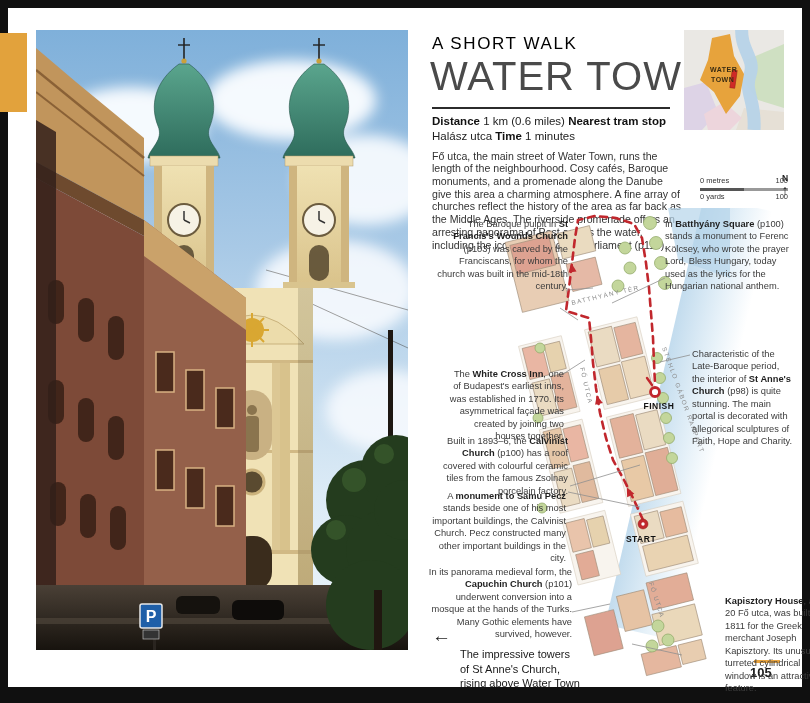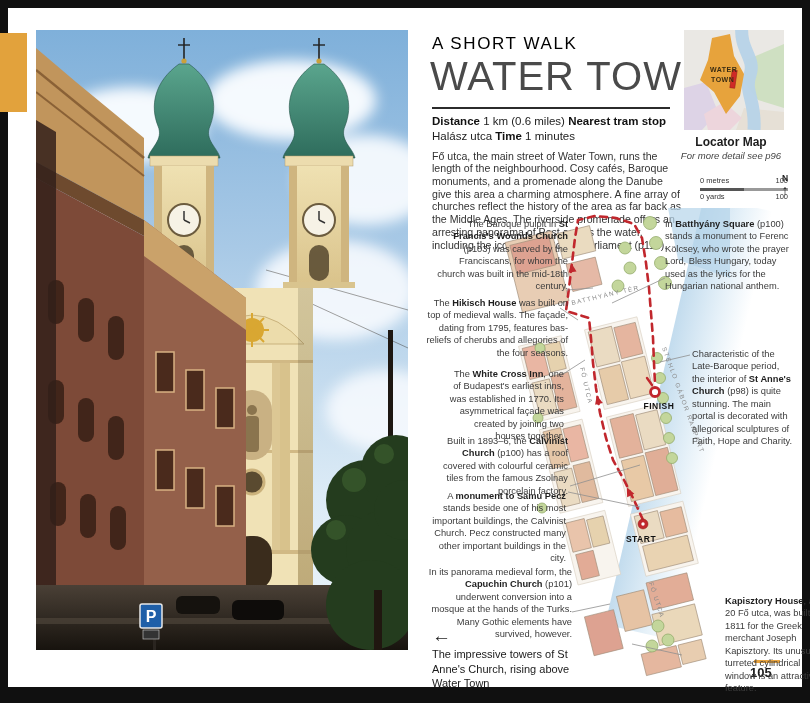--- a/index.html
+++ b/index.html
@@ -41,21 +41,21 @@
   .a-l2{left:436px;top:360px;width:120px;}
   .a-l3{left:428px;top:427px;width:132px;}
   .a-l4{left:423px;top:482px;width:135px;}
   .a-l5{left:419px;top:558px;width:145px;}
   .a-r0{left:657px;top:210px;width:126px;}
   .a-r1{left:684px;top:340px;width:101px;}
   .a-r2{left:677px;top:587px;width:109px;margin-left:40px;}
   
   .caption{position:absolute;left:424px;top:618px;width:150px;color:#1a1a1a;}
   .caption .arrow{font-size:19px;line-height:1;color:#222;}
-  .caption .txt{font-size:11px;line-height:1.32;margin-top:2px;}
+  .caption .txt{font-size:11px;line-height:1.32;margin-top:2px;margin-left:28px;}
   
   .pagenum{position:absolute;left:742px;top:652px;width:34px;text-align:left;}
   .pagenum .bar{width:26px;height:3px;background:#e8a33e;margin:0 auto 2px auto;}
   .pagenum .n{font-size:13px;font-weight:700;color:#1c1c1c;}
 </style>
 </head>
 <body>
 
 <div class="stage">
   <div class="page">
@@ -236,24 +236,20 @@
       <polygon points="62,30 100,14 100,78 74,70 60,52" fill="#cfe0c2"></polygon>
       <polygon points="60,78 100,82 100,100 52,100" fill="#e6e0d6"></polygon>
       <path d="M58,-5 C55,20 72,28 66,45 C60,62 72,70 70,100" stroke="#b7d3e8" stroke-width="13" fill="none" opacity="0.95"></path>
       <polygon points="0,58 22,52 34,82 18,100 0,100" fill="#ddd3e6"></polygon>
       <polygon points="20,84 40,72 58,88 46,100 24,100" fill="#edd5dc"></polygon>
       <polygon points="28,8 46,4 50,26 60,44 56,66 42,84 30,62 16,50 24,30" fill="#e7a33c"></polygon>
       <rect x="47" y="40" width="5" height="18" fill="#cf2a27" stroke="#8f1b15" stroke-width="0.5" transform="rotate(8 49 49)"></rect>
       <text x="26" y="42" font-size="7" font-weight="bold" fill="#3a2c12" letter-spacing="0.5" font-family="Liberation Sans, sans-serif">WATER</text>
       <text x="27" y="52" font-size="7" font-weight="bold" fill="#3a2c12" letter-spacing="0.5" font-family="Liberation Sans, sans-serif">TOWN</text>
     </svg>
-    <div class="locator-cap">
-      <div class="t">Locator Map</div>
-      <div class="s">For more detail see p96</div>
-    </div>
 
     <div class="scalebar">
       <div class="row">
         <span>0 metres</span>
         <span>100</span>
       </div>
       <div class="bar">
           <i style="background:#555"></i>
           <i style="background:#999"></i>
         </div>
@@ -374,21 +370,20 @@
         <line x1="150" y1="278" x2="220" y2="257"></line>
         <line x1="148" y1="284" x2="220" y2="299"></line>
         <line x1="152" y1="404" x2="190" y2="396"></line>
         <line x1="245" y1="70" x2="192" y2="95"></line>
         <line x1="270" y1="147" x2="240" y2="154"></line>
         <line x1="262" y1="447" x2="212" y2="436"></line>
       </g>
     </svg>
 
     <div class="ann l a-l0"><span class="i">The Baroque pulpit in </span><span class="b">St Francis's Wounds Church</span><span class="i"> (p103) was carved by the Franciscans, for whom the church was built in the mid-18th century.</span></div>
-    <div class="ann l a-l1"><span class="i">The </span><span class="b">Hikisch House</span><span class="i"> was built on top of medieval walls. The façade, dating from 1795, features bas-reliefs of cherubs and allegories of the four seasons.</span></div>
     <div class="ann l a-l2"><span class="i">The </span><span class="b">White Cross Inn</span><span class="i">, one of Budapest's earliest inns, was established in 1770. Its asymmetrical façade was created by joining two houses together.</span></div>
     <div class="ann l a-l3"><span class="i">Built in 1893–6, the </span><span class="b">Calvinist Church</span><span class="i"> (p100) has a roof covered with colourful ceramic tiles from the famous Zsolnay porcelain factory.</span></div>
     <div class="ann l a-l4"><span class="i">A </span><span class="b">monument to Samu Pecz</span><span class="i"> stands beside one of his most important buildings, the Calvinist Church. Pecz constructed many other important buildings in the city.</span></div>
     <div class="ann l a-l5"><span class="i">In its panorama medieval form, the </span><span class="b">Capuchin Church</span><span class="i"> (p101) underwent conversion into a mosque at the hands of the Turks. Many Gothic elements have survived, however.</span></div>
     <div class="ann r a-r0"><span class="i">In </span><span class="b">Batthyány Square</span><span class="i"> (p100) stands a monument to Ferenc Kölcsey, who wrote the prayer Lord, Bless Hungary, today used as the lyrics for the Hungarian national anthem.</span></div>
     <div class="ann r a-r1"><span class="i">Characteristic of the Late-Baroque period, the interior of </span><span class="b">St Anne's Church</span><span class="i"> (p98) is quite stunning. The main portal is decorated with allegorical sculptures of Faith, Hope and Charity.</span></div>
     <div class="ann r a-r2"><span class="b">Kapisztory House</span><span class="i">, at No 20 Fő utca, was built in 1811 for the Greek merchant Joseph Kapisztory. Its unusual turreted cylindrical window is an attractive feature.</span></div>
 
     <div class="caption">
       <div class="arrow">←</div>

